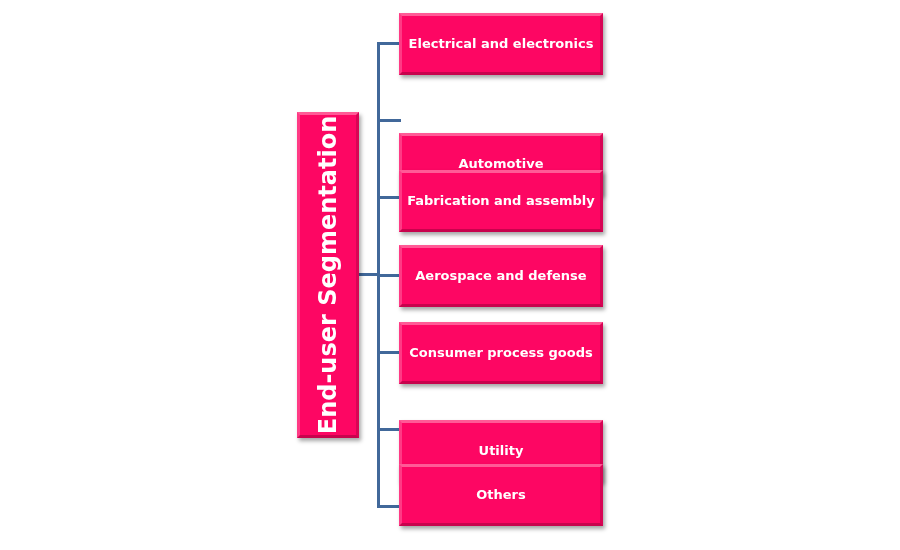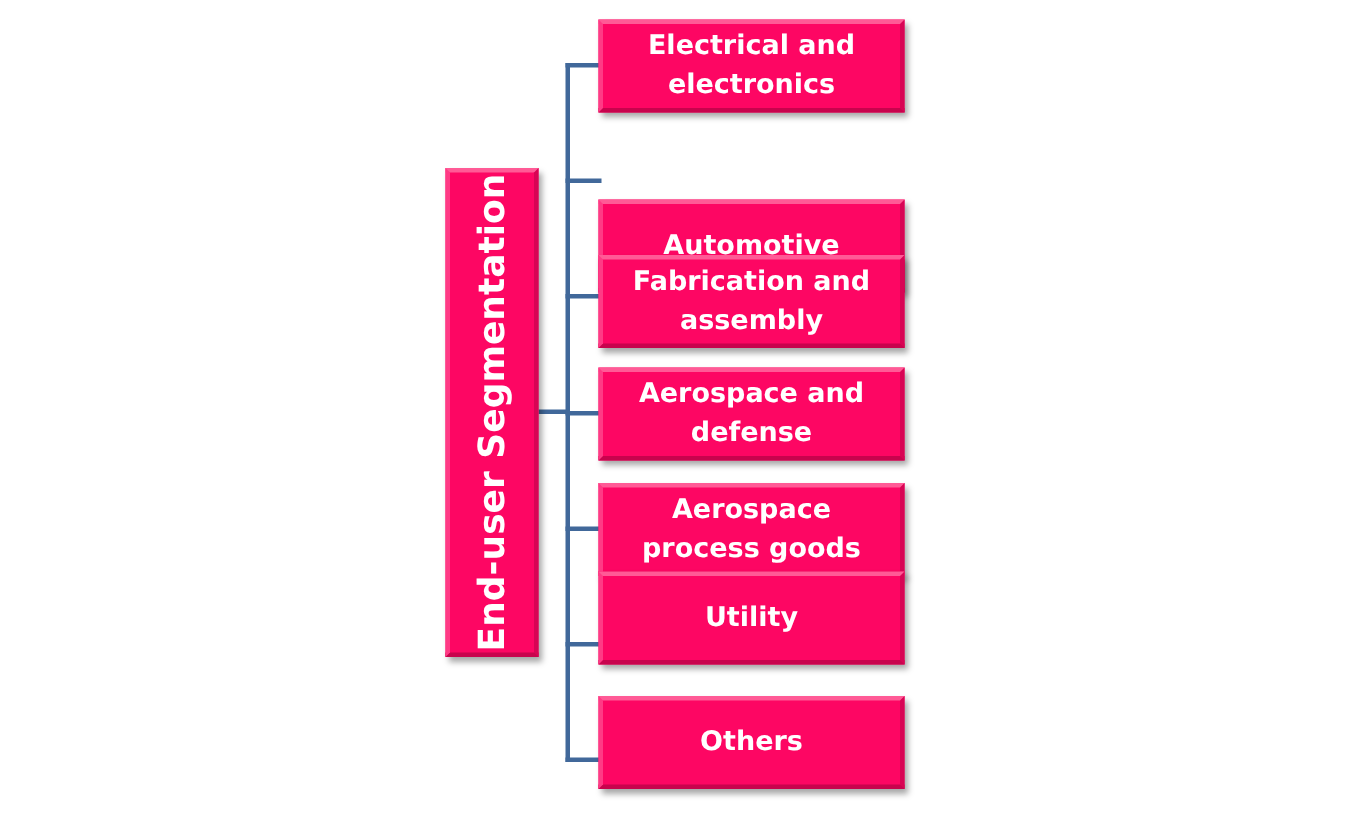--- a/index.html
+++ b/index.html
@@ -16,21 +16,21 @@
     border-left: 3px solid #ff3a85;
     border-right: 3px solid #d80454;
     border-bottom: 3px solid #c8034d;
     box-shadow: 2px 3px 4px rgba(0,0,0,0.35);
     display: flex; align-items: center; justify-content: center;
     text-align: center;
     font-weight: bold;
   }
   .child {
     left: 399px; width: 204px; height: 62px;
-    font-size: 18px; line-height: 26px;
+    font-size: 13px; line-height: 26px;
     padding: 0 4px;
   }
   .root {
     left: 297px; top: 112px; width: 62px; height: 326px;
   }
   .root .label {
     transform: rotate(-90deg);
     white-space: nowrap;
     font-size: 24px;
   }
@@ -61,21 +61,21 @@
   <div class="box child" style="top:90px;margin-top:43px;">
     <span>Automotive</span>
   </div>
   <div class="box child" style="top:170px;">
     <span>Fabrication and assembly</span>
   </div>
   <div class="box child" style="top:245px;text-align:center;">
     <span>Aerospace and defense</span>
   </div>
   <div class="box child" style="top:322px;">
-    <span>Aerospace process goods</span>
+    <span>Consumer process goods</span>
   </div>
-  <div class="box child" style="top:381px;">
+  <div class="box child" style="top:420px;">
     <span>Utility</span>
   </div>
   <div class="box child" style="top:464px;">
     <span>Others</span>
   </div>
 </div>
 
 </body></html>

